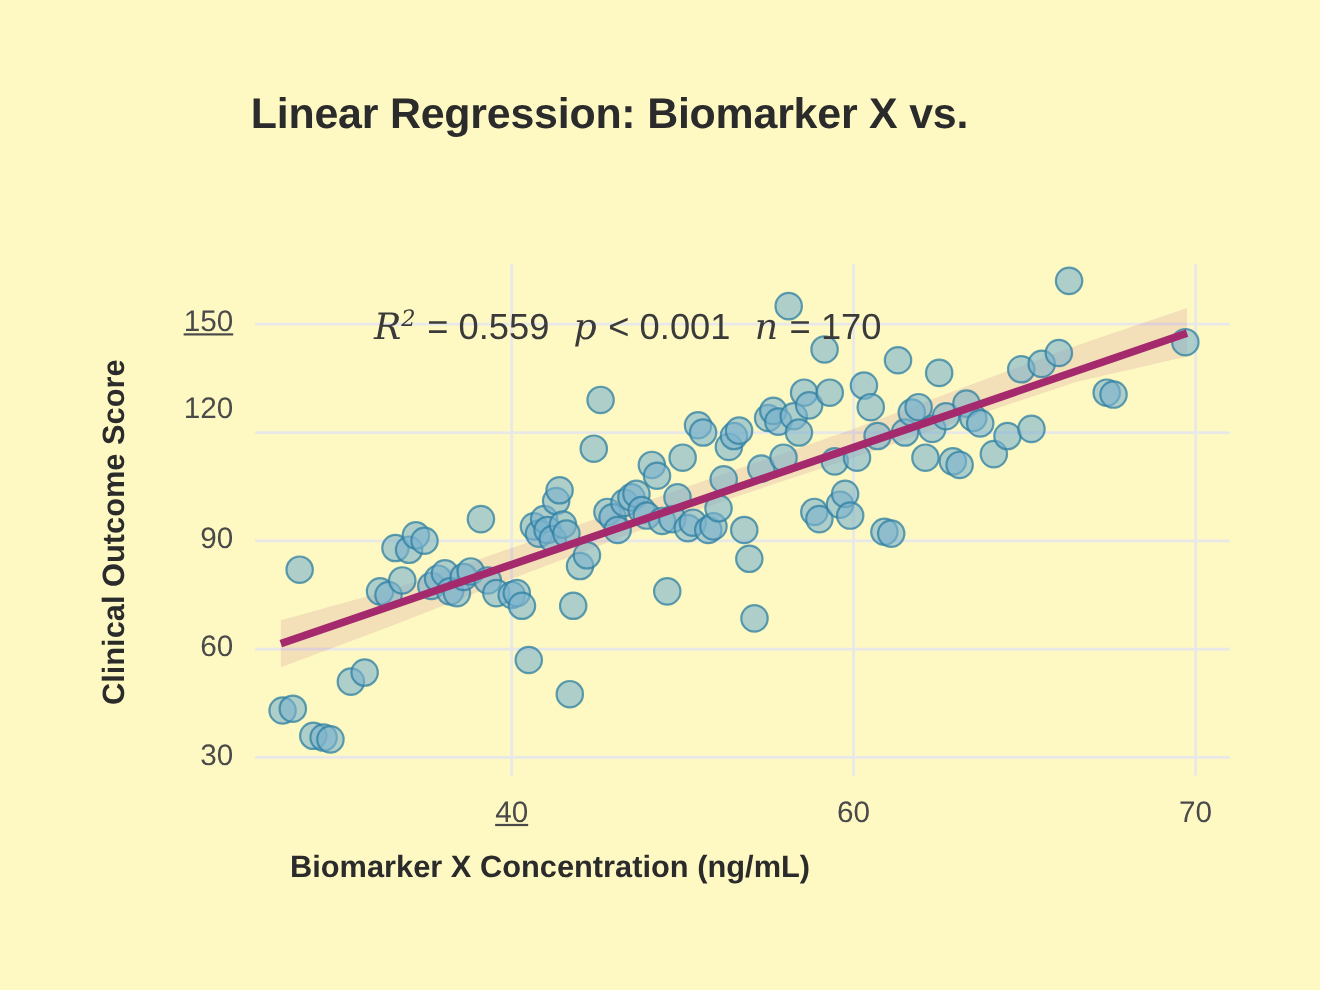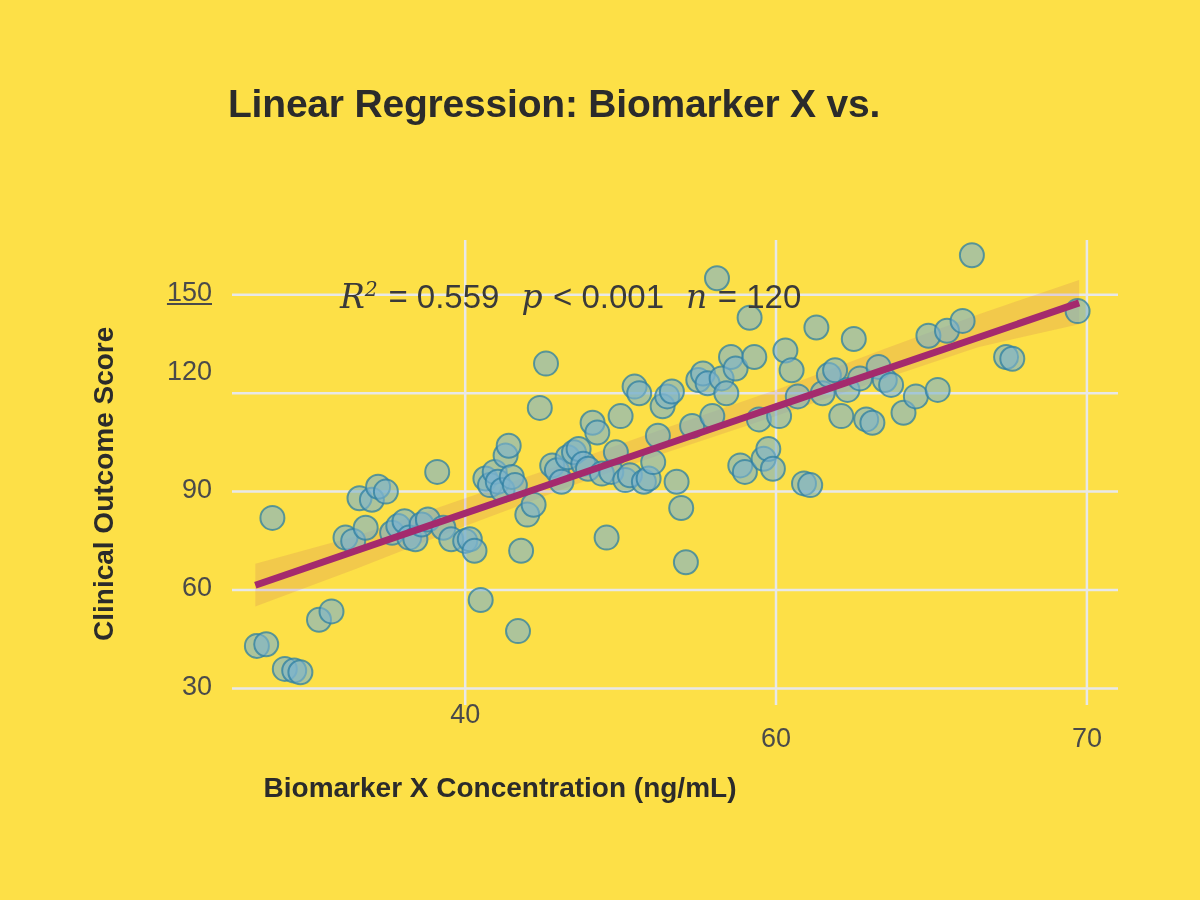--- a/index.html
+++ b/index.html
@@ -10,21 +10,21 @@
   body {
     width: 1200px;
     height: 900px;
     overflow: hidden;
     font-family: "Liberation Sans", sans-serif;
   }
   #figure {
     position: relative;
     width: 1200px;
     height: 900px;
-    background: #fde047;
+    background: #fef9c3;
   }
   .title {
     position: absolute;
     left: 228px;
     top: 82px;
     font-size: 39px;
     font-weight: bold;
     color: #2b2b2b;
     white-space: nowrap;
     letter-spacing: -0.2px;
@@ -232,29 +232,29 @@
         <circle cx="1012.3" cy="358.7" r="12" fill="#7cb3cd" fill-opacity="0.62" stroke="#2e7fa2" stroke-width="2" stroke-opacity="0.75"></circle>
         <circle cx="1077.6" cy="311.1" r="12" fill="#7cb3cd" fill-opacity="0.62" stroke="#2e7fa2" stroke-width="2" stroke-opacity="0.75"></circle>
       </g>
       <line x1="255.3" y1="585.2" x2="1079.1" y2="302.9" stroke="#a42a6d" stroke-width="7" stroke-linecap="butt"></line>
     </svg>
 
   <div class="annotation">
     <span>R</span><sup>2</sup>
     <span class="lit">= 0.559</span><span class="gap"></span><span>p</span>
     <span class="lit">&lt; 0.001</span><span class="gap"></span><span>n</span>
-    <span class="lit">= 120</span>
+    <span class="lit">= 170</span>
   </div>
 
   <div class="ylabel">Clinical Outcome Score</div>
   <div class="xlabel">Biomarker X Concentration (ng/mL)</div>
 
   <div id="ticklayer">
       <div class="ytick" style="left: 100px; width: 112px; top: 670.587px;">30</div>
       <div class="ytick" style="left: 100px; width: 112px; top: 572.109px;">60</div>
       <div class="ytick" style="left: 100px; width: 112px; top: 473.63px;">90</div>
       <div class="ytick" style="left: 100px; width: 112px; top: 356px;">120</div>
       <div class="ytick" style="left: 100px; width: 112px; top: 276.674px; text-decoration: underline;">150</div>
-      <div class="xtick" style="left: 415.158px; width: 100px; top: 699px;">40</div>
+      <div class="xtick" style="left: 415.158px; width: 100px; top: 723px; text-decoration: underline;">40</div>
       <div class="xtick" style="left: 726.035px; width: 100px; top: 723px;">60</div>
       <div class="xtick" style="left: 1036.91px; width: 100px; top: 723px;">70</div>
     </div>
 </div>
 
 </body></html>

